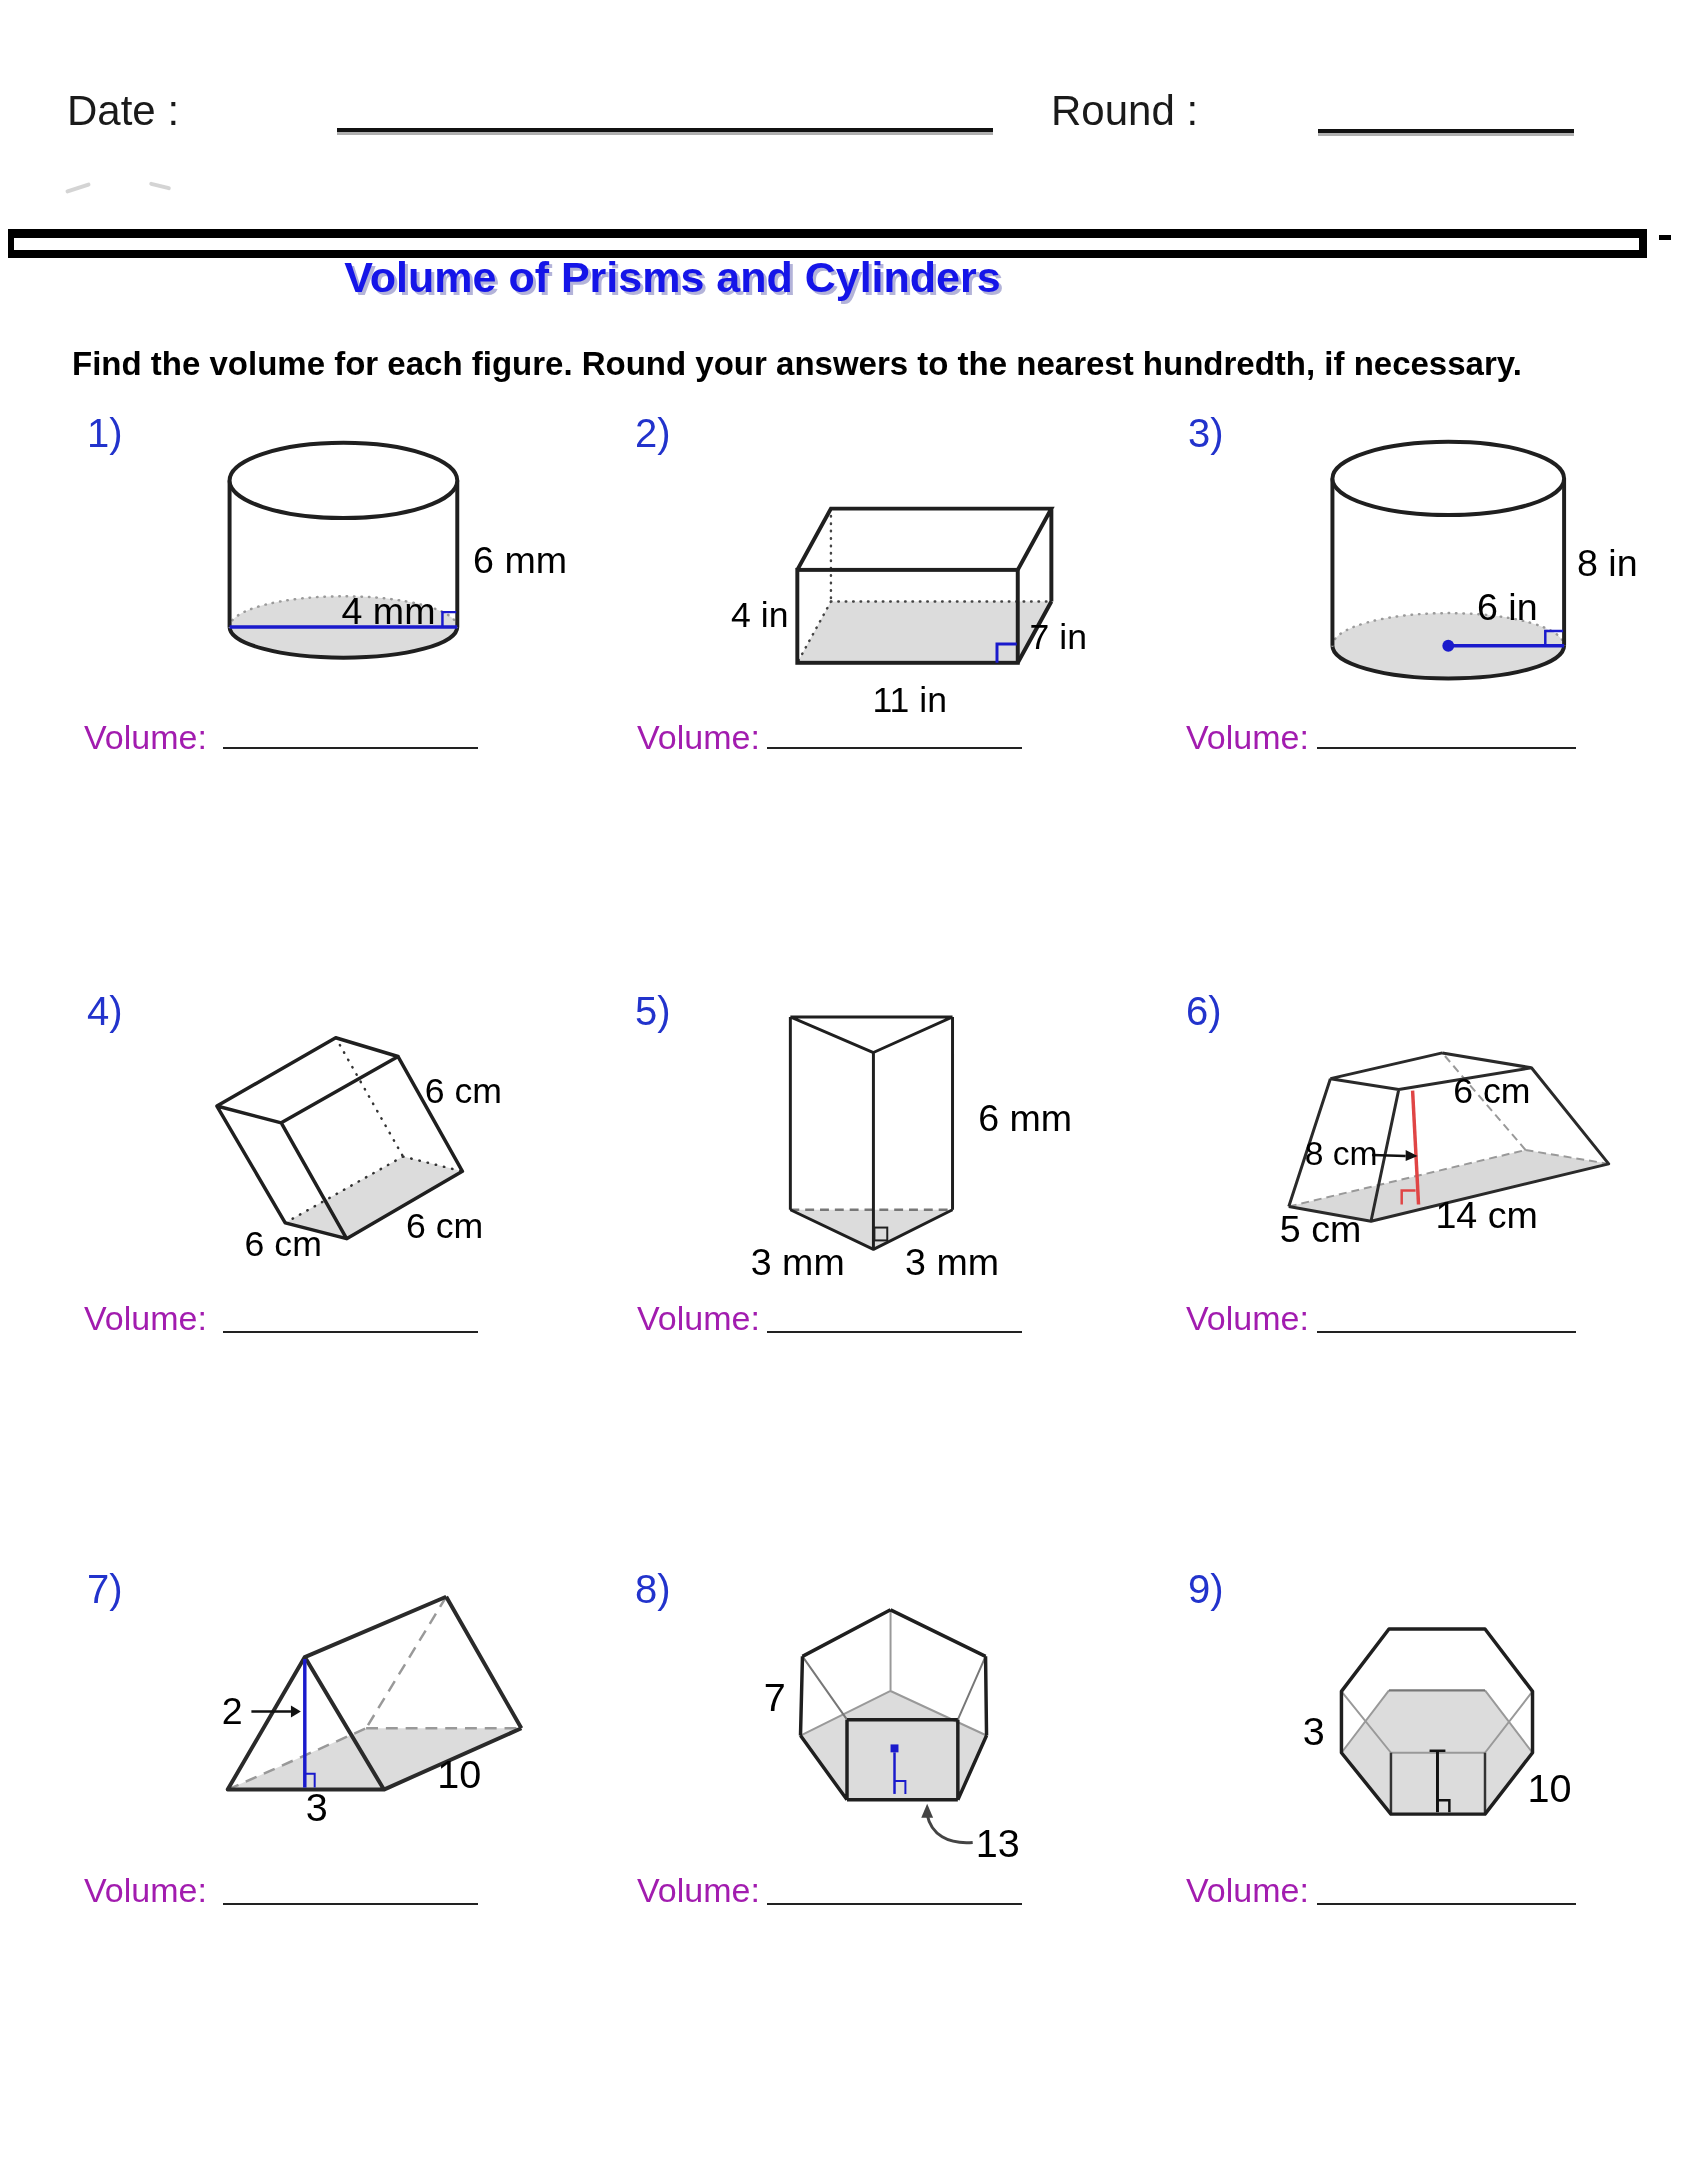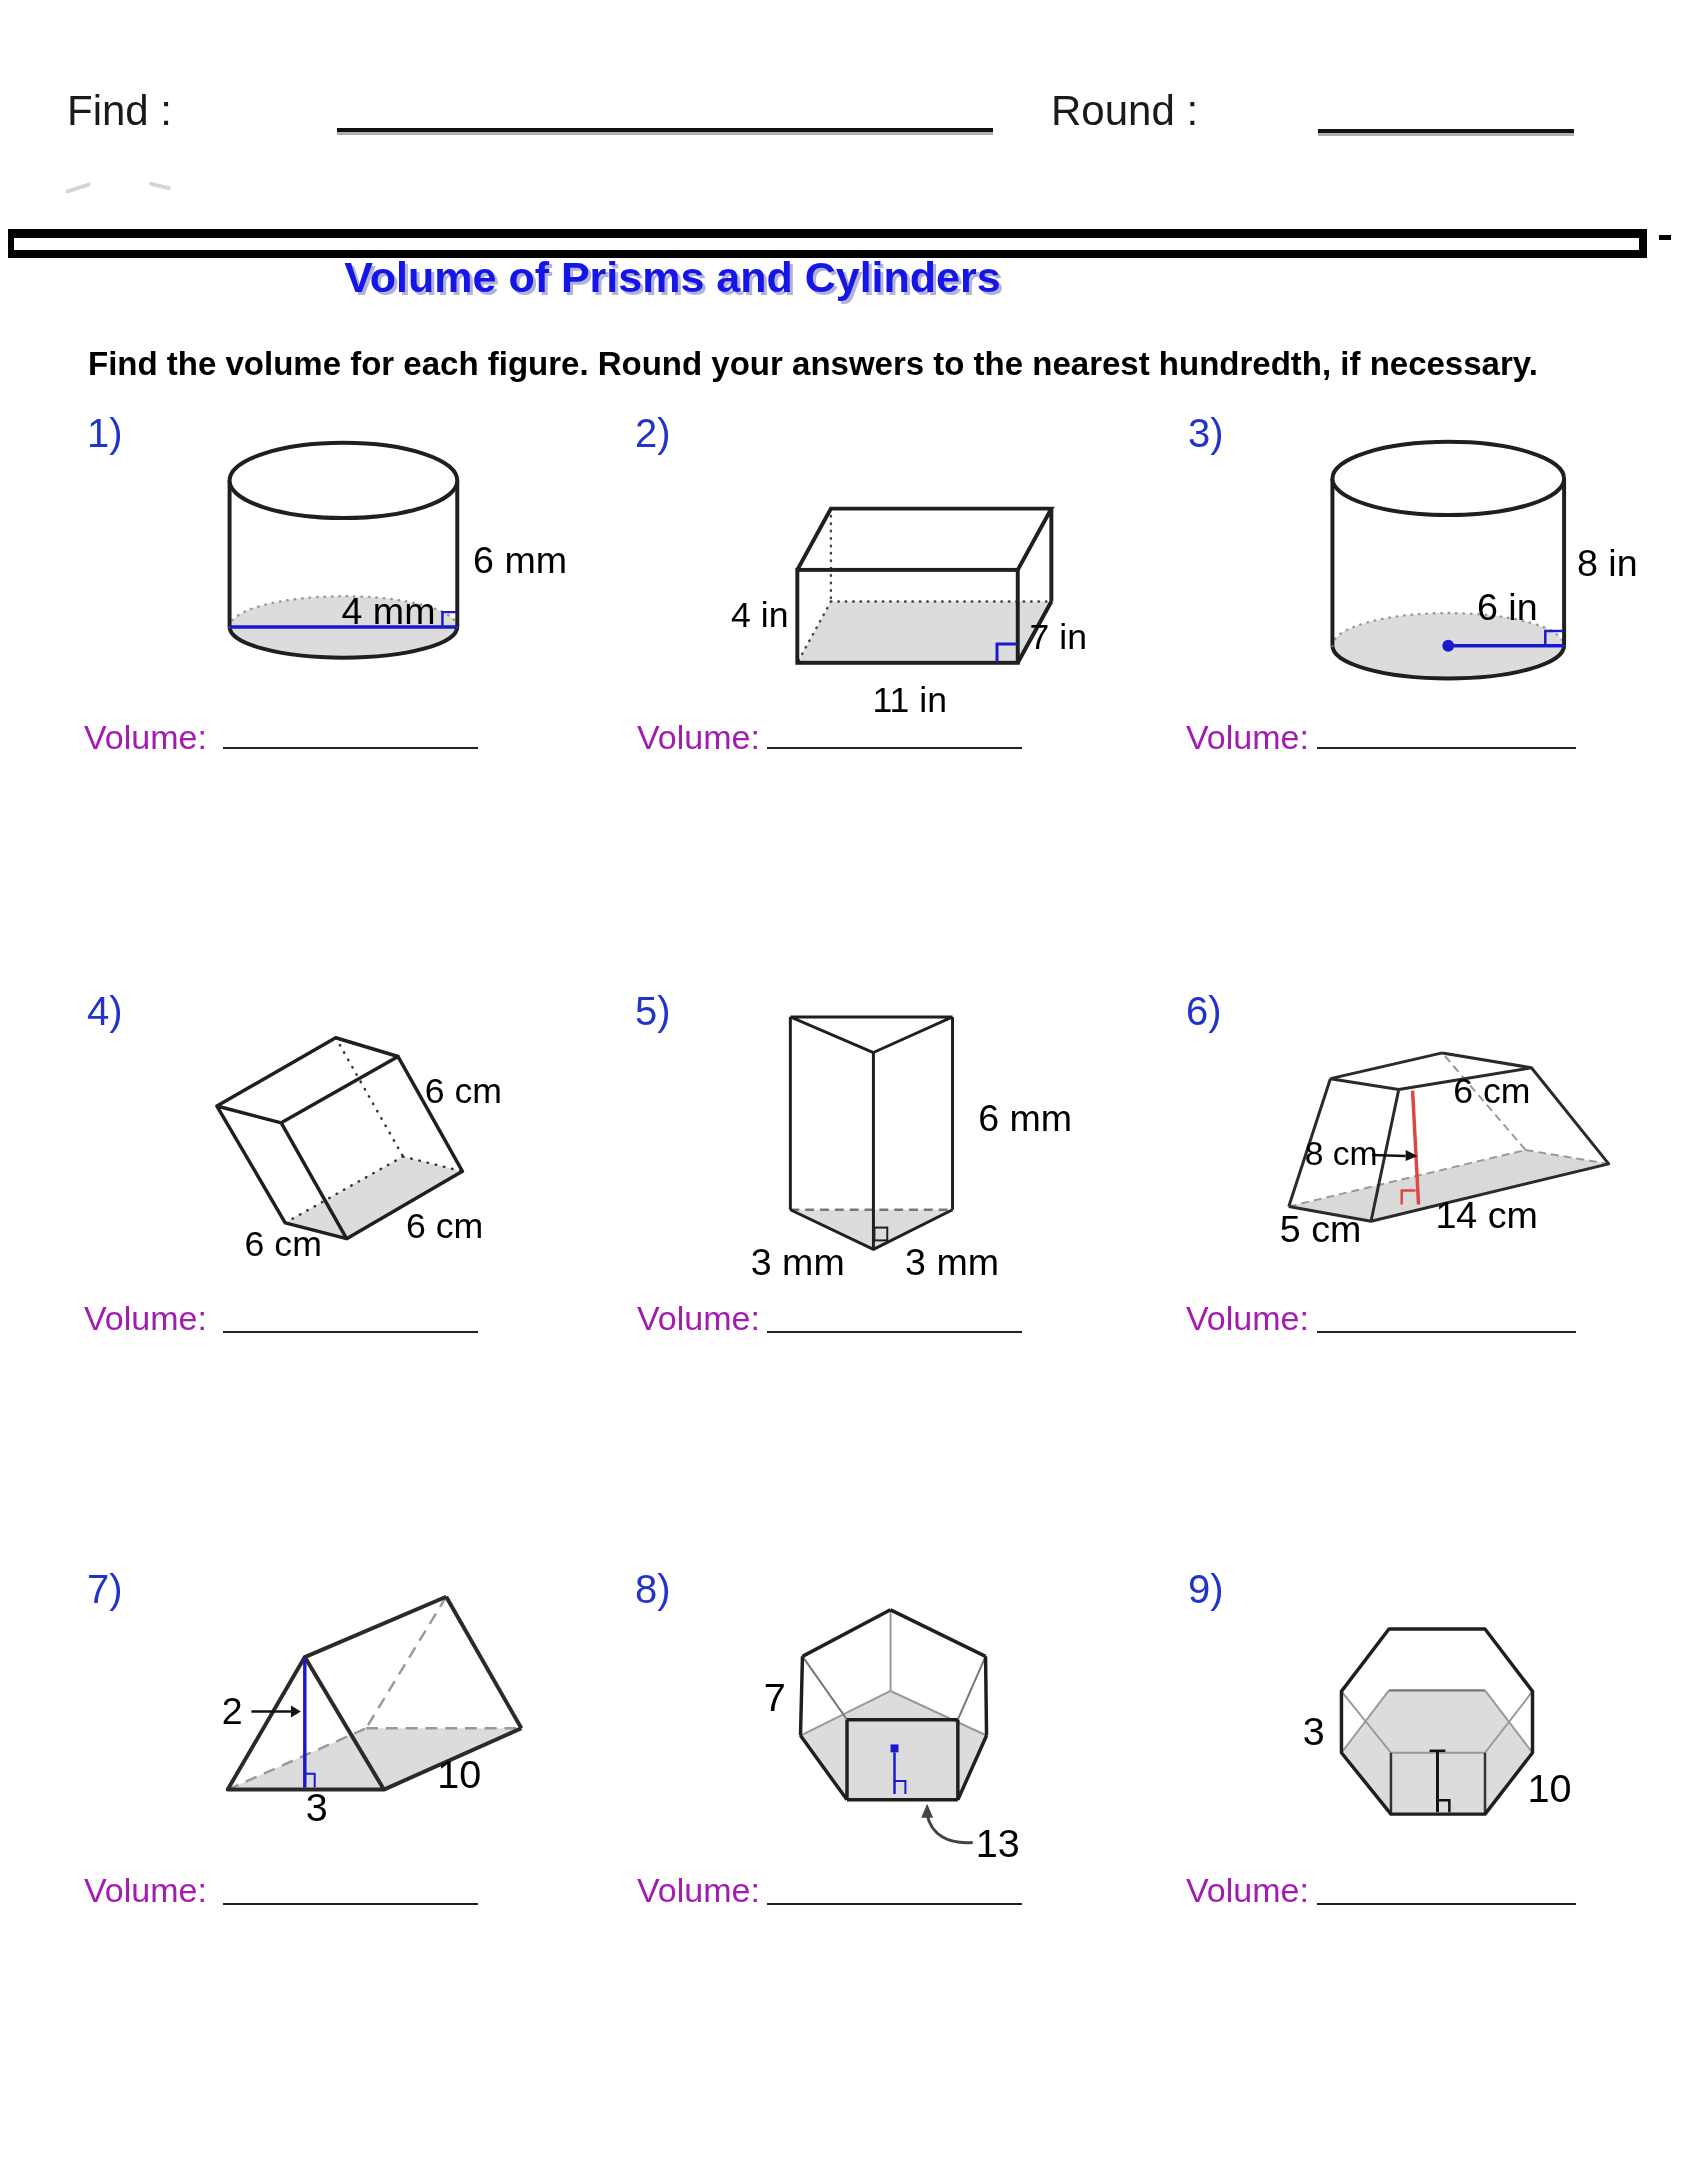--- a/index.html
+++ b/index.html
@@ -7,33 +7,33 @@
         font-family:"Liberation Sans",sans-serif;color:#000;}
   .abs{position:absolute;}
   .hdr-label{font-size:42px;color:#1a1a1a;}
   .write-line{background:#111;height:4px;box-shadow:0 3px 0 rgba(110,110,110,.55);}
   .rule{box-sizing:border-box;border-top:9px solid #000;border-bottom:8px solid #000;
         border-left:6px solid #000;border-right:8px solid #000;height:29px;background:#fff;}
   .rule-dash{background:#000;width:12px;height:5px;}
   .spk{background:#c9c9c9;height:4px;border-radius:2px;opacity:.8;}
   .title{left:0;top:253px;width:1345px;text-align:center;font-size:43px;font-weight:bold;
          color:#1515e8;text-shadow:3px 3px 0 #b3b3d9;}
-  .instruction{left:88px;top:345px;font-size:33px;font-weight:bold;}
+  .instruction{left:72px;top:345px;font-size:33px;font-weight:bold;}
   .pnum{font-size:40px;color:#2233cc;line-height:1;}
   .vol-label{font-size:34px;color:#a21caf;}
   .vol-line{border-top:2px solid #222;height:0;}
   svg{position:absolute;overflow:visible;}
   svg text{font-family:"Liberation Sans",sans-serif;fill:#000;}
 </style>
 </head>
 <body>
 
 <div class="page">
 
-  <div class="abs hdr-label" style="left:67px;top:87px;">Find :</div>
+  <div class="abs hdr-label" style="left:67px;top:87px;">Date :</div>
   <div class="abs write-line" style="left:337px;top:128px;width:656px;"></div>
   <div class="abs hdr-label" style="left:1051px;top:87px;">Round :</div>
   <div class="abs write-line" style="left:1318px;top:129px;width:256px;"></div>
   <div class="abs spk" style="left:65px;top:186px;width:26px;transform:rotate(-18deg);"></div>
   <div class="abs spk" style="left:149px;top:184px;width:22px;transform:rotate(14deg);"></div>
 
   <div class="abs rule" style="left:8px;top:229px;width:1639px;"></div>
   <div class="abs rule-dash" style="left:1659px;top:235px;"></div>
 
   <div class="abs title">Volume of Prisms and Cylinders</div>

